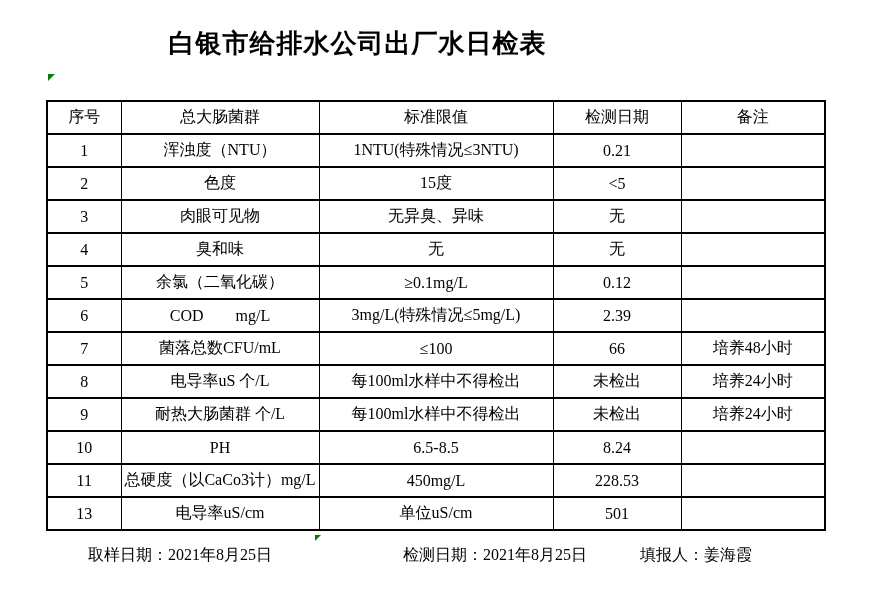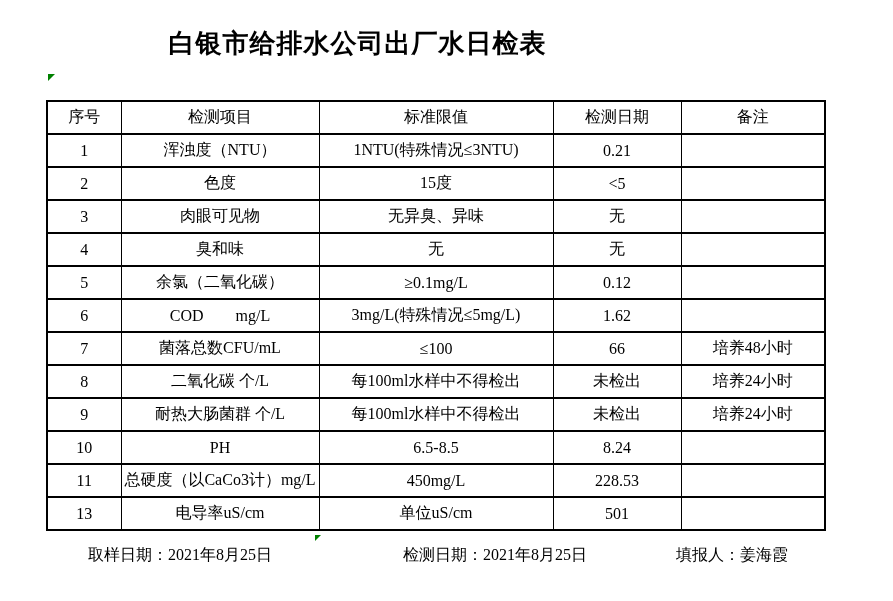--- a/index.html
+++ b/index.html
@@ -40,21 +40,21 @@
     vertical-align: middle;
     font-size: 16px;
     font-weight: normal;
     white-space: pre;
     overflow: hidden;
   }
   .footer-line { position: absolute; top: 545px; left: 0; width: 893px; height: 22px; }
   .footer-item { position: absolute; font-size: 16px; white-space: pre; }
   #footer-sampling { left: 88px; }
   #footer-testing  { left: 403px; }
-  #footer-reporter { left: 676px; }
+  #footer-reporter { left: 640px; }
   .green-tri {
     position: absolute;
     width: 0; height: 0;
     border-style: solid;
     border-color: #008000 transparent transparent transparent;
   }
   #corner-marker { left: 48px; top: 74px; border-width: 7px 7px 0 0; }
   #spill-marker  { left: 315px; top: 535px; border-width: 6px 6px 0 0; }
 </style>
 </head>
@@ -66,21 +66,21 @@
   <colgroup>
     <col style="width:74px">
     <col style="width:198px">
     <col style="width:234px">
     <col style="width:128px">
     <col style="width:144px">
   </colgroup>
   <thead>
     <tr>
       <th>序号</th>
-      <th>检测项目</th>
+      <th>总大肠菌群</th>
       <th>标准限值</th>
       <th>检测日期</th>
       <th>备注</th>
     </tr>
   </thead>
   <tbody>
       <tr>
         <td>1</td>
         <td>浑浊度（NTU）</td>
         <td>1NTU(特殊情况≤3NTU)</td>
@@ -112,33 +112,33 @@
         <td>5</td>
         <td>余氯（二氧化碳）</td>
         <td>≥0.1mg/L</td>
         <td>0.12</td>
         <td></td>
       </tr>
       <tr>
         <td>6</td>
         <td>COD        mg/L</td>
         <td>3mg/L(特殊情况≤5mg/L)</td>
-        <td>1.62</td>
+        <td>2.39</td>
         <td></td>
       </tr>
       <tr>
         <td>7</td>
         <td>菌落总数CFU/mL</td>
         <td>≤100</td>
         <td>66</td>
         <td>培养48小时</td>
       </tr>
       <tr>
         <td>8</td>
-        <td>二氧化碳 个/L</td>
+        <td>电导率uS 个/L</td>
         <td>每100ml水样中不得检出</td>
         <td>未检出</td>
         <td>培养24小时</td>
       </tr>
       <tr>
         <td>9</td>
         <td>耐热大肠菌群 个/L</td>
         <td>每100ml水样中不得检出</td>
         <td>未检出</td>
         <td>培养24小时</td>

